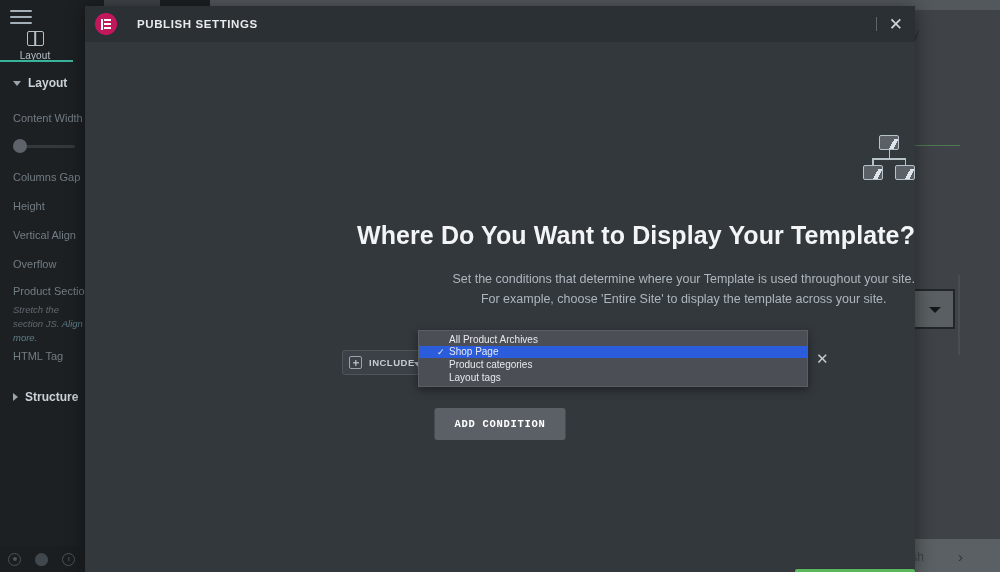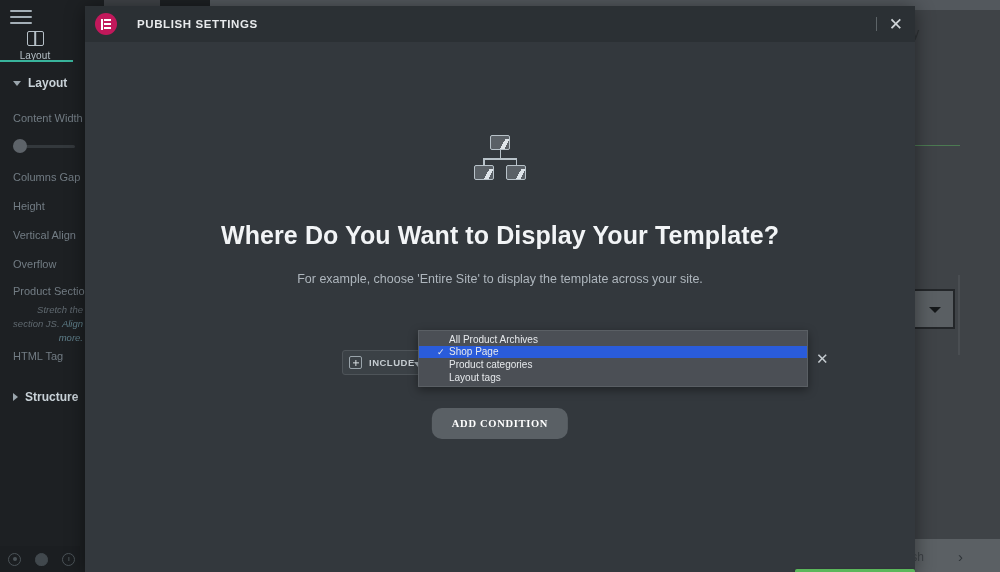--- a/index.html
+++ b/index.html
@@ -71,21 +71,21 @@
     background: #151719;
   }
   .bg-bottom-label {
     position: absolute; left: 262px; top: 560px;
     font-size: 12px; color: #394a3a;
   }
 
   
   .sidebar {
     position: absolute; left: 0; top: 0; width: 104px; height: 572px;
-    background: #1d2023; z-index: 5; text-align: right;
+    background: #1d2023; z-index: 5;
   }
   .sb-hamburger {
     position: absolute; left: 6px; top: 5px; width: 30px; height: 24px;
     display: flex; flex-direction: column; justify-content: center; gap: 4px;
     padding: 0 4px; cursor: pointer;
   }
   .sb-hamburger span { display: block; height: 2px; background: #a4afb7; border-radius: 1px; }
 
   .sb-tab {
     position: absolute; left: 0; top: 26px; width: 70px;
@@ -191,21 +191,21 @@
     position: absolute; right: 12px; top: 0; height: 36px;
     display: flex; align-items: center; gap: 12px;
   }
   .hdr-divider { width: 1px; height: 14px; background: #5d6468; }
   .hdr-close {
     font-size: 17px; color: #cfd4d8; line-height: 1; cursor: pointer; font-weight: 300;
   }
 
   .modal-body {
     position: relative; height: 530px;
-    display: flex; flex-direction: column; align-items: center;
+    display: flex; flex-direction: column; align-items: flex-end;
     padding-top: 93px;
   }
 
   
   .sitemap { width: 52px; height: 47px; position: relative; }
   .sm-box {
     position: absolute; border: 1.7px solid #b8c2c9; border-radius: 2px;
     background: #5a6066; overflow: hidden;
   }
   .sm-box::after {
@@ -273,24 +273,24 @@
   .nl-check { width: 12px; font-size: 9px; color: #e6e9ec; flex: none; }
   .nl-item.selected { background: #2a5cdb; }
 
   .cond-remove {
     position: absolute; left: 646px; top: 9px;
     font-size: 15px; color: #c6ccd1; cursor: pointer; line-height: 1; font-weight: 300;
   }
 
   .add-cond-btn {
     position: absolute; left: 50%; top: 366px; transform: translateX(-50%);
-    background: #5a6065; border: none; border-radius: 10px;
+    background: #5a6065; border: none; border-radius: 3px;
     padding: 10px 20px; font-size: 10.5px; font-weight: bold; color: #ffffff;
     letter-spacing: .7px; cursor: pointer;
-    font-family: Liberation Serif, serif;
+    font-family: Liberation Mono, monospace;
   }
 
   .save-btn {
     position: absolute; left: 710px; top: 527px;
     width: 120px; height: 30px; background: #5bb75b; border: none; border-radius: 2px;
     font-size: 10.5px; font-weight: bold; color: #ffffff; letter-spacing: .6px;
     cursor: pointer; font-family: "Liberation Sans", sans-serif;
     box-shadow: 0 1px 3px rgba(0,0,0,.3);
   }
 </style>
@@ -393,20 +393,21 @@
         <div class="sm-line sm-v1"></div>
         <div class="sm-line sm-h"></div>
         <div class="sm-line sm-v2"></div>
         <div class="sm-line sm-v3"></div>
         <div class="sm-box sm-bl"></div>
         <div class="sm-box sm-br"></div>
       </div>
 
       <div class="modal-heading">Where Do You Want to Display Your Template?</div>
       <div class="modal-sub">
+        <div>Set the conditions that determine where your Template is used throughout your site.</div>
         <div>For example, choose 'Entire Site' to display the template across your site.</div>
       </div>
 
       <div class="cond-row">
         <div class="cond-inner">
 
           <div class="include-sel">
             <div class="inc-plus"></div>
             <div class="inc-label">INCLUDE</div>
             <div class="inc-caret"></div>

